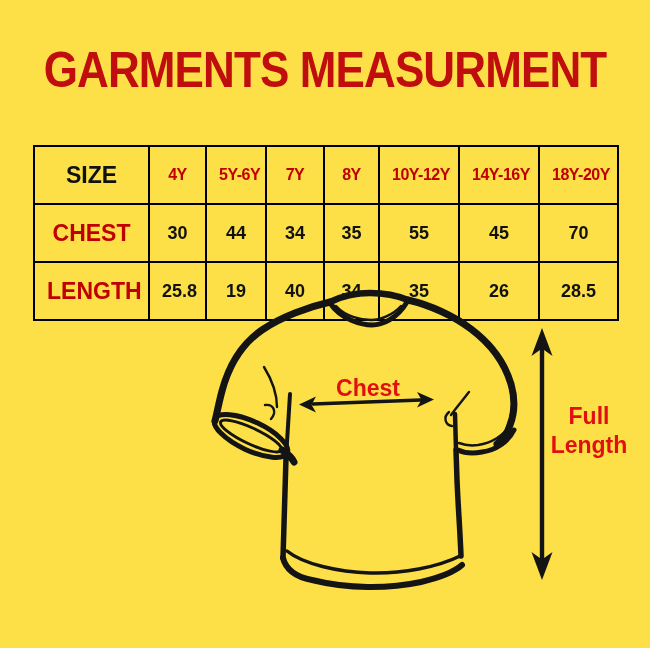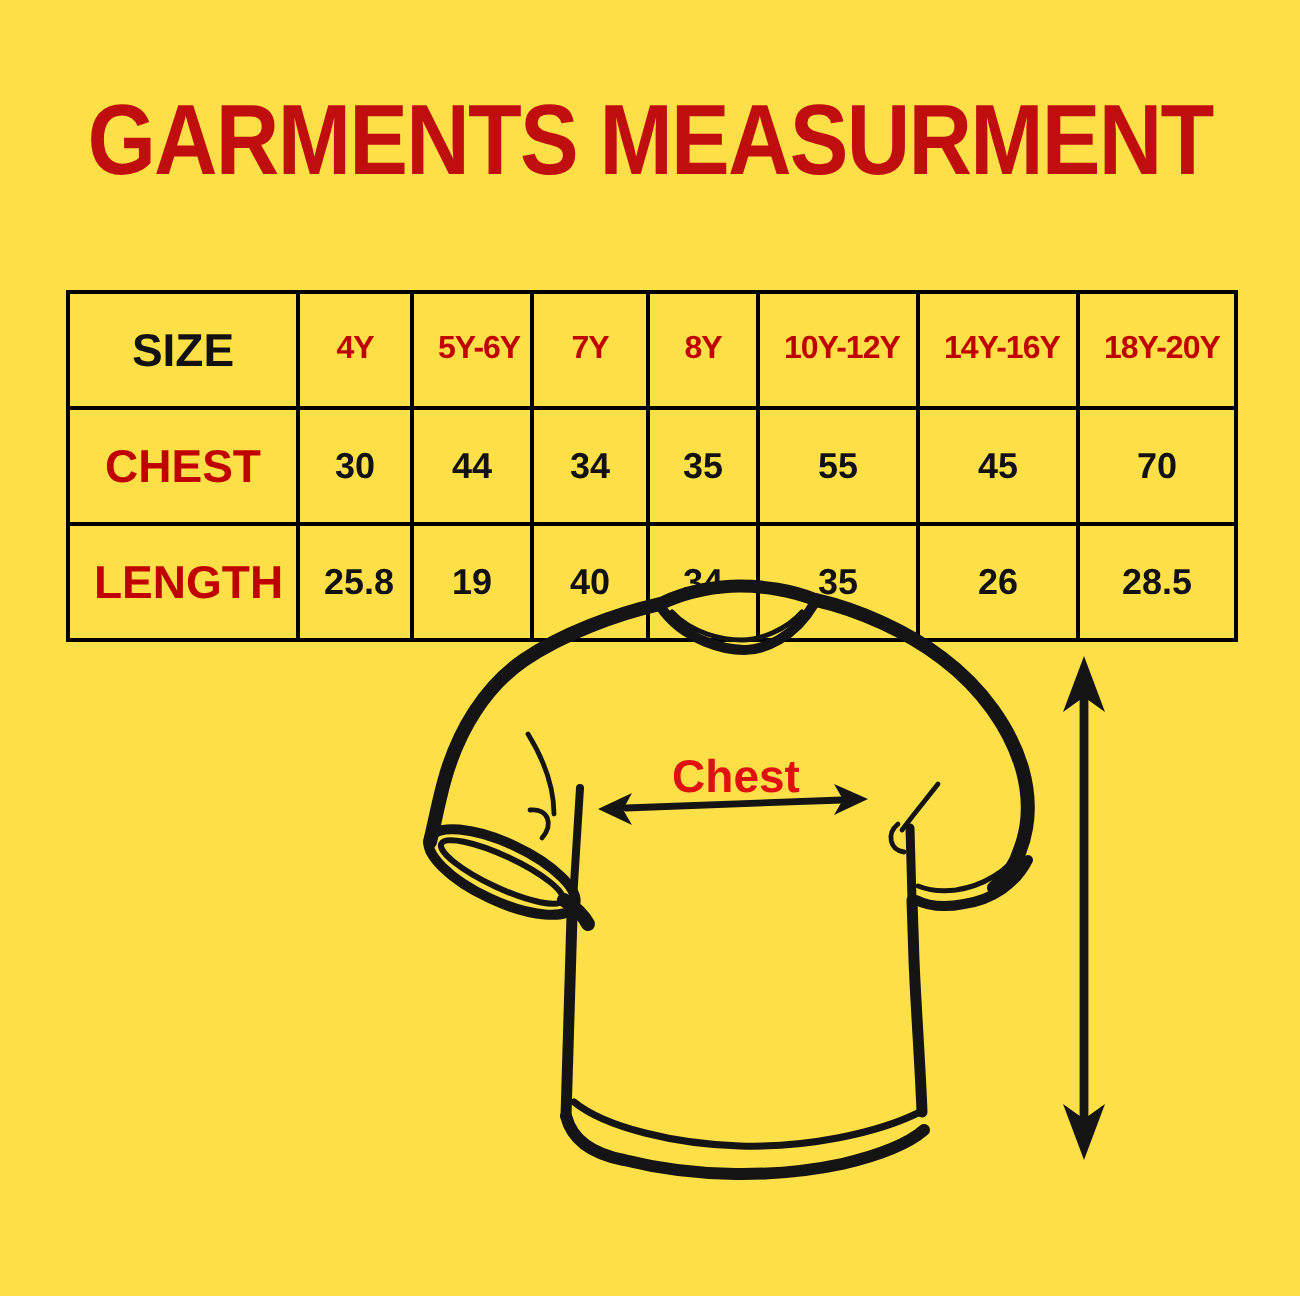--- a/index.html
+++ b/index.html
@@ -193,14 +193,18 @@
 
     <g>
       <path class="arrow-shaft" stroke-width="4.4" d="M 542 347 L 542 561"></path>
       <polygon class="arrow-head" points="542,328 531.5,356 542,348.5 552.5,356"></polygon>
       <polygon class="arrow-head" points="542,580 531.5,552 542,559.5 552.5,552"></polygon>
     </g>
   </svg>
 
   <span class="chest-label">Chest</span>
 
+  <div class="full-length-label">
+    <div>Full</div>
+    <div>Length</div>
+  </div>
 
 </div>
 
 </body></html>

